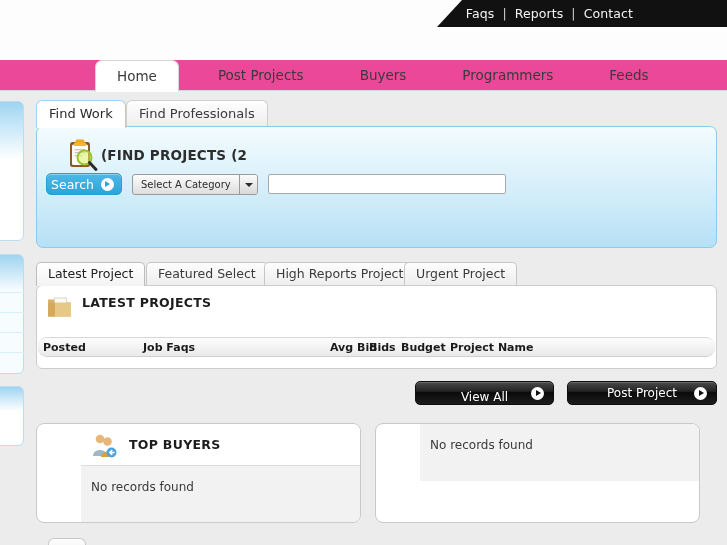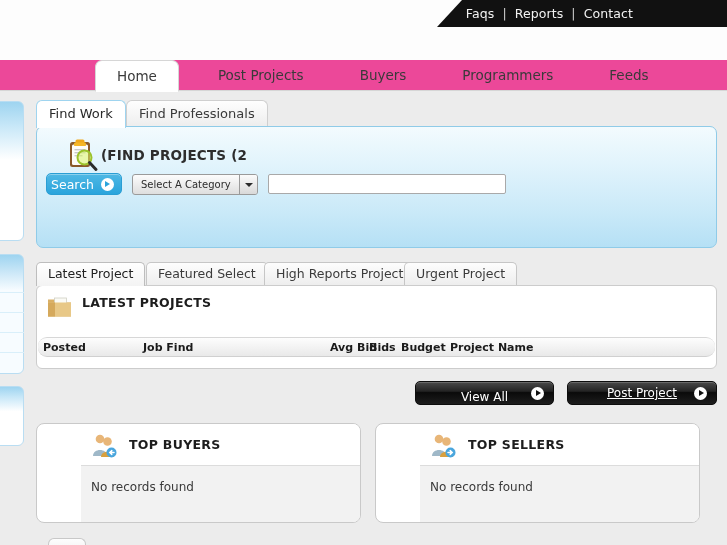--- a/index.html
+++ b/index.html
@@ -353,34 +353,34 @@
         <svg class="folder-ico" viewBox="0 0 26 24">
           <path d="M1 4.5 h9 l2.4 3 h11.6 v14 h-23 z" fill="#d9b066"></path>
           <rect x="7.5" y="3" width="12" height="17" fill="#fbfbf6" stroke="#cfcfc4" stroke-width="0.8"></rect>
           <path d="M1 7.5 h23 v14 h-23 z" fill="#e8c887"></path>
           <path d="M1 7.5 h7 v14 h-7 z" fill="#d5a95c"></path>
         </svg>
         <span class="card-title">LATEST PROJECTS</span>
       </div>
       <div class="tablehead">
         <span class="th" style="width:100px;">Posted</span>
-        <span class="th" style="width:187px;">Job Find</span>
+        <span class="th" style="width:187px;">Job Faqs</span>
         <span class="th" style="width:39px;">Avg Bid</span>
         <span class="th" style="width:32px;">Bids</span>
         <span class="th" style="width:49px;">Budget</span>
         <span class="th" style="width:120px;">Project Name</span>
       </div>
     </div>
 
     <div class="actions">
       <div class="blackbtn" style="left:379px;width:139px;align-items:flex-end;">
         <span>View All</span>
         <span class="play-circle"></span>
       </div>
-      <div class="blackbtn" style="left:531px;width:150px;text-decoration:underline;">
+      <div class="blackbtn" style="left:531px;width:150px;">
         <span>Post Project</span>
         <span class="play-circle"></span>
       </div>
     </div>
 
     <div class="bottomrow">
 
       <div class="bcard" style="left:0;">
         <div class="bcard-head">
           <svg class="people-ico" viewBox="0 0 28 26">
@@ -390,31 +390,20 @@
             <path d="M10 25 C 10 18, 23 18, 23 25 z" fill="#d8a03f"></path>
             <circle cx="20.5" cy="20.5" r="5" fill="#4aa6dd"></circle>
             <path d="M23 20.5 L19 20.5 M20.8 18.6 L18.8 20.5 L20.8 22.4" stroke="#ffffff" stroke-width="1.5" fill="none" stroke-linecap="round"></path>
           </svg>
           <span class="bcard-title">TOP BUYERS</span>
         </div>
         <div class="bcard-body">No records found</div>
       </div>
 
       <div class="bcard" style="left:339px;">
-        <div class="bcard-head">
-          <svg class="people-ico" viewBox="0 0 28 26">
-            <circle cx="9" cy="7" r="4.3" fill="#e8b678"></circle>
-            <path d="M2 24 C 2 16, 16 16, 16 24 z" fill="#9fb8c8"></path>
-            <circle cx="16.5" cy="9.5" r="4.3" fill="#e8b678"></circle>
-            <path d="M10 25 C 10 18, 23 18, 23 25 z" fill="#d8a03f"></path>
-            <circle cx="20.5" cy="20.5" r="5" fill="#4aa6dd"></circle>
-            <path d="M18 20.5 L22 20.5 M20.2 18.6 L22.2 20.5 L20.2 22.4" stroke="#ffffff" stroke-width="1.5" fill="none" stroke-linecap="round"></path>
-          </svg>
-          <span class="bcard-title">TOP SELLERS</span>
-        </div>
         <div class="bcard-body">No records found</div>
       </div>
 
     </div>
   </div>
 
   <div class="bottom-tab"></div>
 
 </div>
 

